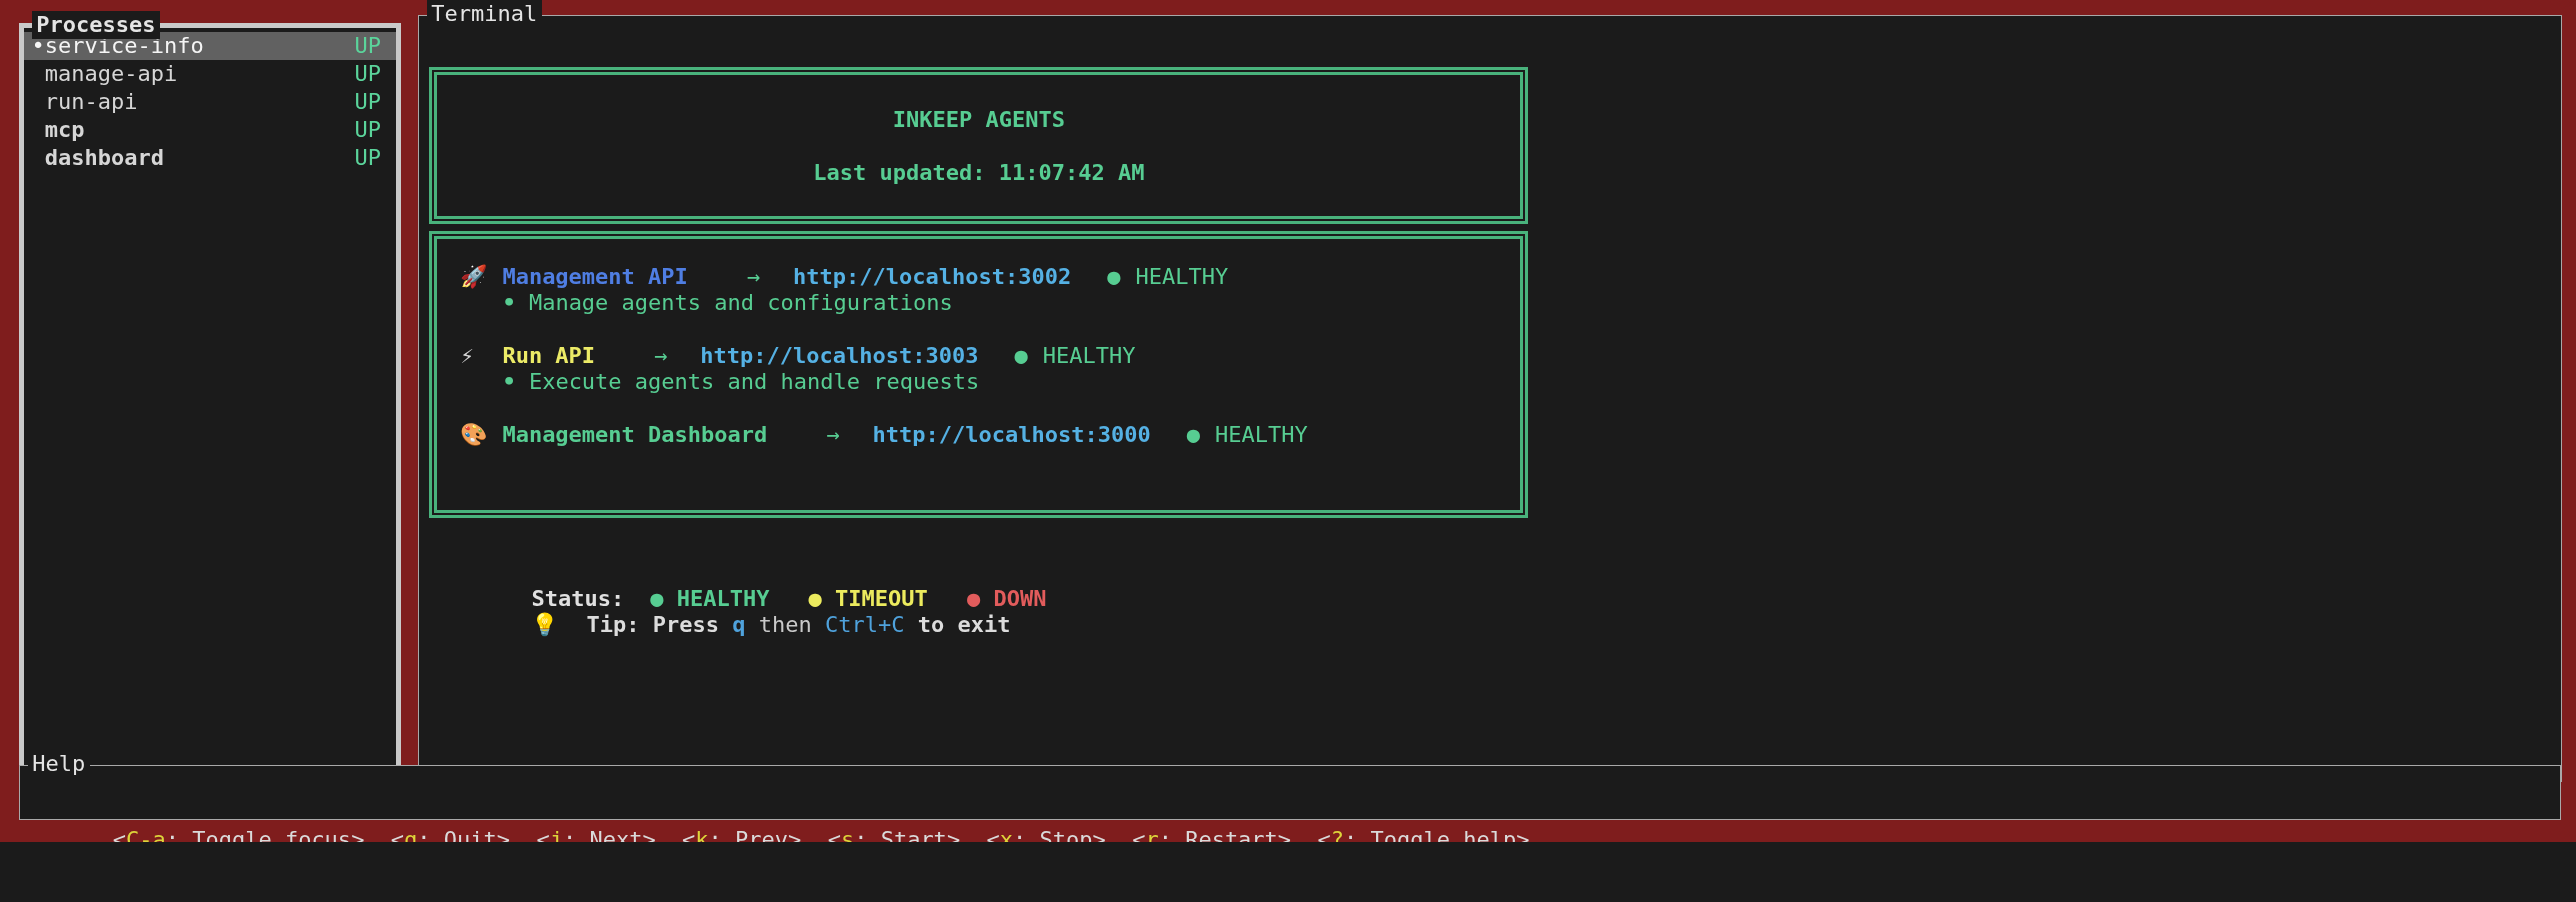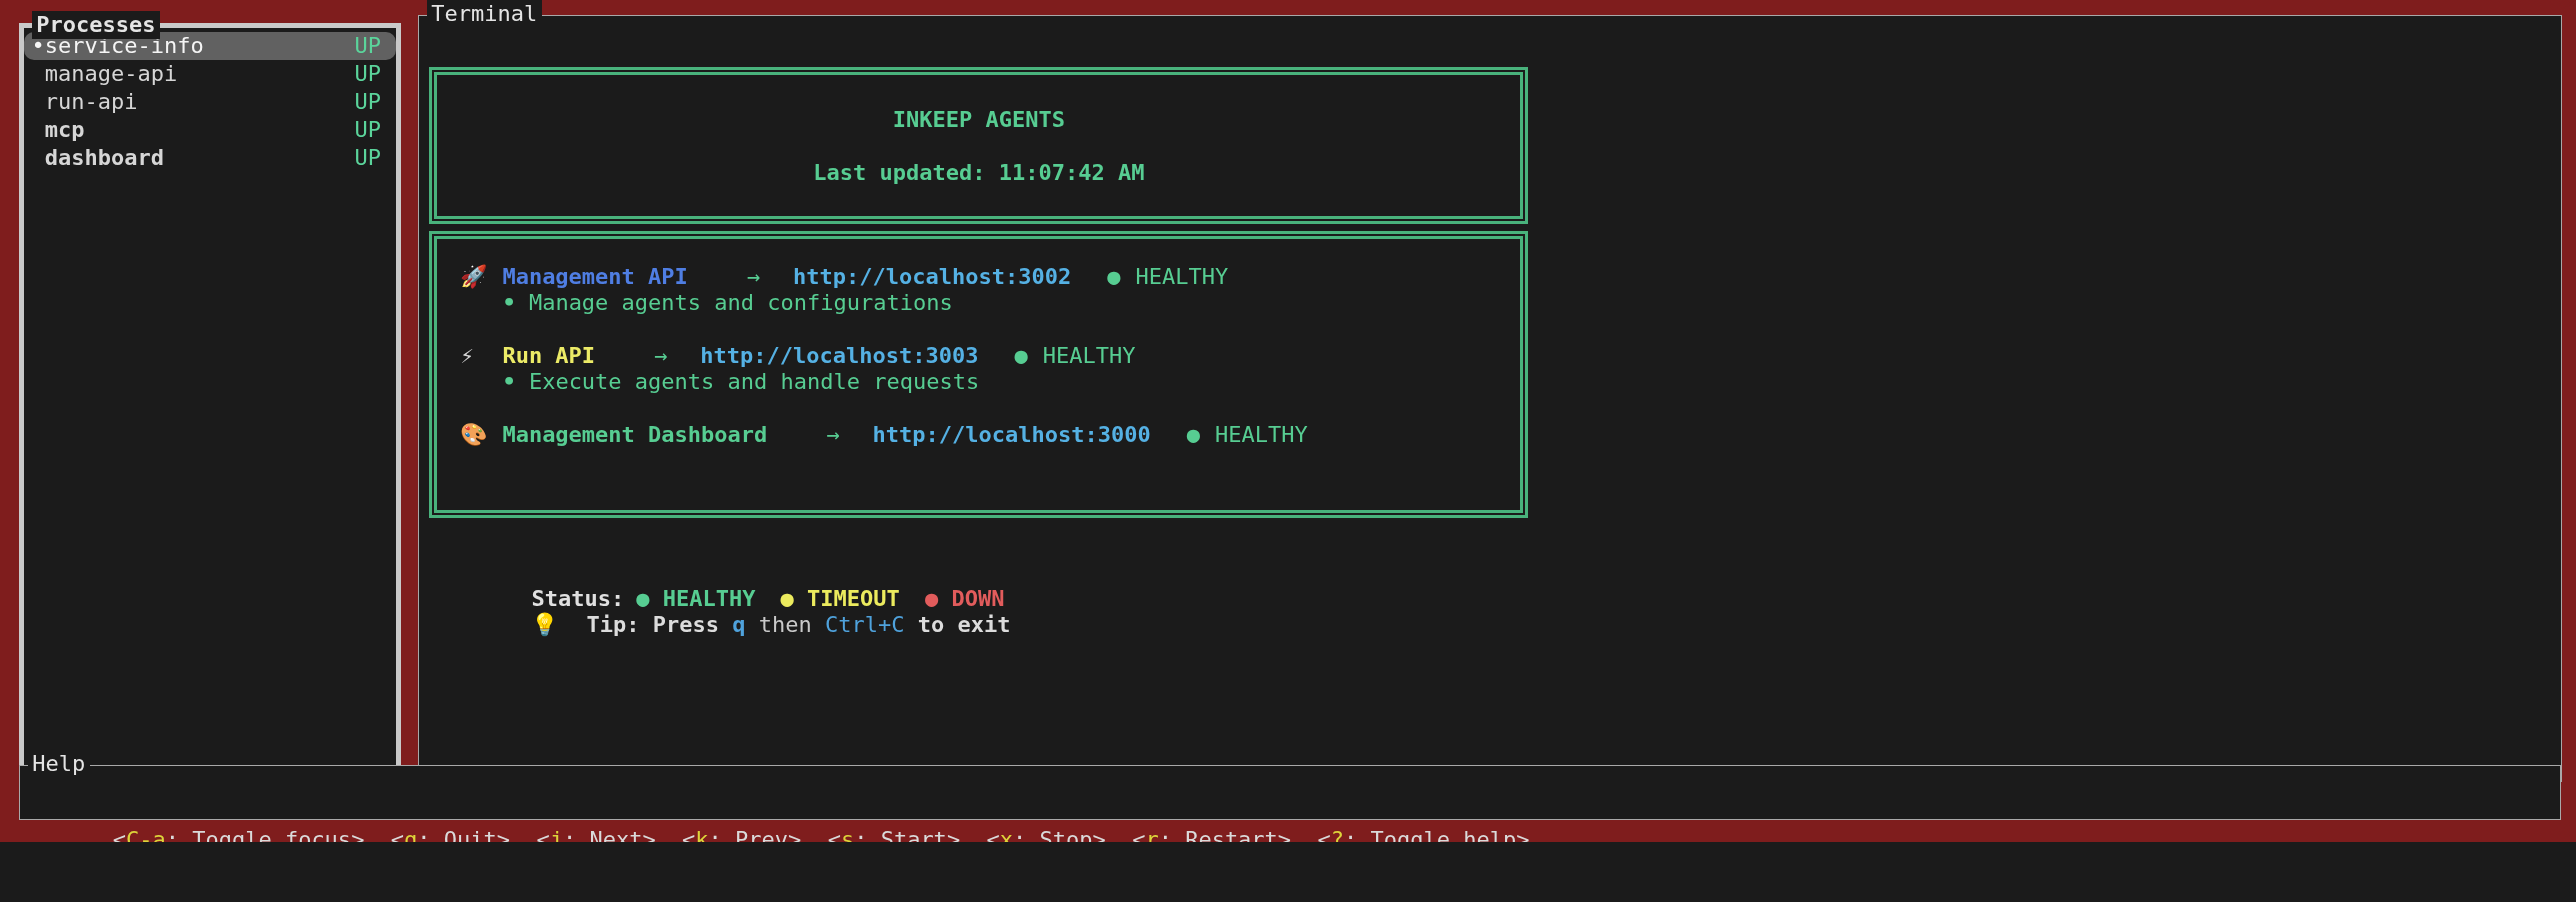--- a/index.html
+++ b/index.html
@@ -38,21 +38,20 @@
   .processes-panel .panel-title { font-weight: 700; top: -17px; }
   .proc-list { padding-top: 3.8px; }
   .proc-row {
     display: flex;
     justify-content: space-between;
     align-items: center;
     height: 28px;
     line-height: 28px;
     padding: 0 15px 0 7.6px;
     white-space: pre;
-    border-radius: 10px;
   }
   .proc-row.selected { background: #616161; color: #f5f5f5; }
   .proc-prefix { display: inline-block; width: 13.2px; white-space: pre; }
   .proc-status { color: #5bd49b; font-weight: 400; }
 
   
   .terminal-panel {
     left: 418px; top: 15px;
     width: 2144px; height: 767px;
     border: 1.9px solid #a9a9a9;
@@ -84,21 +83,21 @@
   .svc-desc-bullet { color: #57cd92; font-weight: 700; }
   .svc-desc { color: #57cd92; font-weight: 400; }
 
   .legend-line {
     position: absolute;
     left: 33px; top: 544px;
     line-height: 26.4px;
     white-space: pre;
   }
   .legend-label { color: #e0e0e0; font-weight: 700; }
-  .legend-item { font-weight: 700; margin-left: 12px; }
+  .legend-item { font-weight: 700; margin-left: 26px; }
   .legend-item .gap2 { display: inline-block; width: 13.2px; }
   .c-green  { color: #57cd92; }
   .c-yellow { color: #eceb5e; }
   .c-red    { color: #e25c5c; }
 
   .tip-line {
     position: absolute;
     left: 33px; top: 570px;
     line-height: 26.4px;
     white-space: pre;

